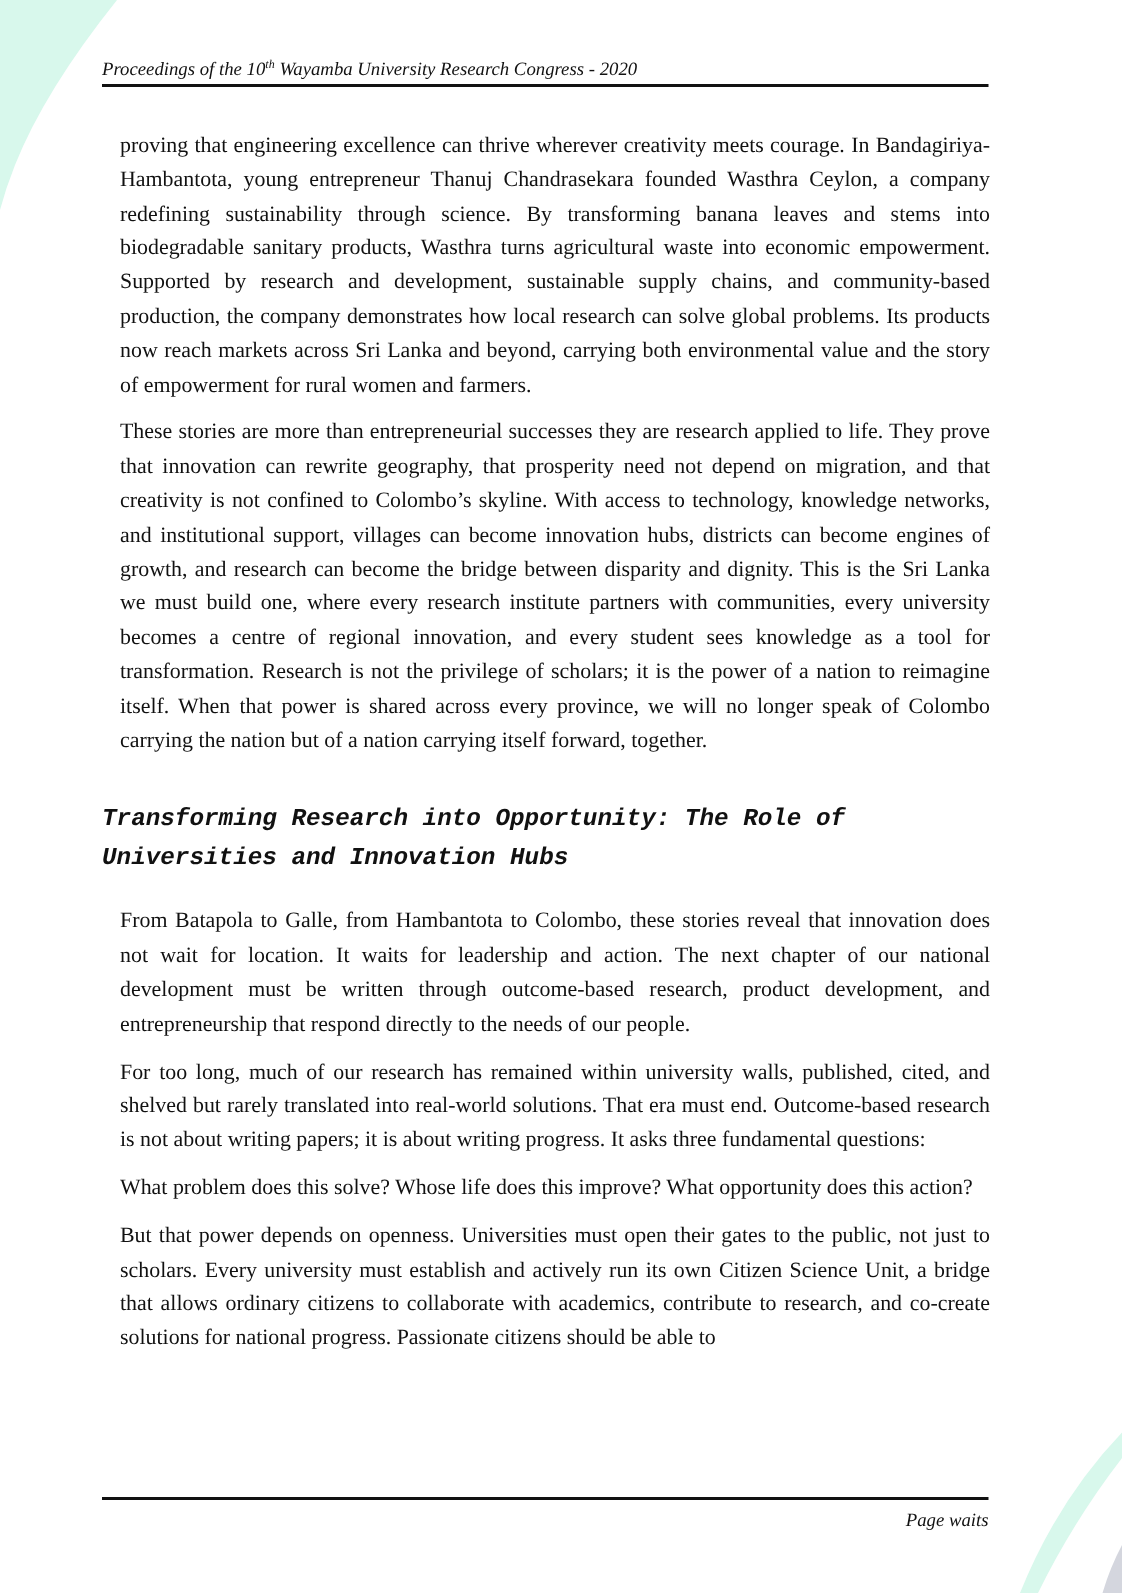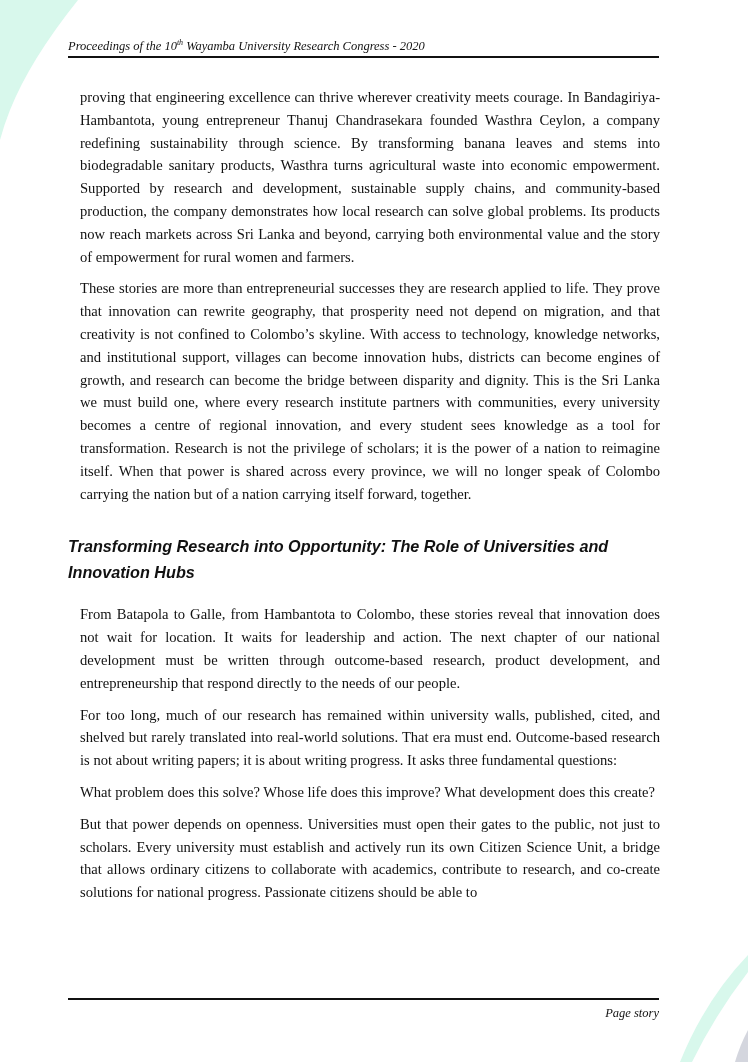--- a/index.html
+++ b/index.html
@@ -47,21 +47,21 @@
       font-family: "Liberation Serif", serif;
       font-size: 14.6px;
       line-height: 22.8px;
       text-align: justify;
     }
     .body-text p {
       margin: 0 0 9px 12px;
     }
     .section-heading {
       margin: 28px 0 18px 0;
-      font-family: Liberation Sans, sans-serif;
+      font-family: Liberation Mono, monospace;
       font-weight: bold;
       font-style: italic;
       font-size: 16.2px;
       line-height: 26px;
       text-align: left;
     }
     .footer-rule {
       position: absolute;
       left: 68px;
       top: 998px;
@@ -92,18 +92,18 @@
 </div>
 
 <div class="body-text">
   <p>proving that engineering excellence can thrive wherever creativity meets courage.  In Bandagiriya-Hambantota, young entrepreneur Thanuj Chandrasekara founded Wasthra Ceylon, a company redefining sustainability through science. By transforming banana leaves and stems into biodegradable sanitary products, Wasthra turns agricultural waste into economic empowerment. Supported by research and development, sustainable supply chains, and community-based production, the company demonstrates how local research can solve global problems. Its products now reach markets across Sri Lanka and beyond, carrying both environmental value and the story of empowerment for rural women and farmers.</p>
   <p>These stories are more than entrepreneurial successes they are research applied to life. They prove that innovation can rewrite geography, that prosperity need not depend on migration, and that creativity is not confined to Colombo’s skyline. With access to technology, knowledge networks, and institutional support, villages can become innovation hubs, districts can become engines of growth, and research can become the bridge between disparity and dignity. This is the Sri Lanka we must build one, where every research institute partners with communities, every university becomes a centre of regional innovation, and every student sees knowledge as a tool for transformation. Research is not the privilege of scholars; it is the power of a nation to reimagine itself. When that power is shared across every province, we will no longer speak of Colombo carrying the nation but of a nation carrying itself forward, together.</p>
 
   <div class="section-heading">Transforming Research into Opportunity: The Role of Universities and Innovation Hubs</div>
 
   <p>From Batapola to Galle, from Hambantota to Colombo, these stories reveal that innovation does not wait for location. It waits for leadership and action. The next chapter of our national development must be written through outcome-based research, product development, and entrepreneurship that respond directly to the needs of our people.</p>
   <p>For too long, much of our research has remained within university walls, published, cited, and shelved but rarely translated into real-world solutions. That era must end. Outcome-based research is not about writing papers; it is about writing progress. It asks three fundamental questions:</p>
-  <p>What problem does this solve? Whose life does this improve? What development does this create?</p>
+  <p>What problem does this solve? Whose life does this improve? What opportunity does this action?</p>
   <p>But that power depends on openness. Universities must open their gates to the public, not just to scholars. Every university must establish and actively run its own Citizen Science Unit, a bridge that allows ordinary citizens to collaborate with academics, contribute to research, and co-create solutions for national progress. Passionate citizens should be able to</p>
 </div>
 
 <div class="footer-rule"></div>
-<div class="footer-page">Page story</div>
+<div class="footer-page">Page waits</div>
 
 </body></html>

